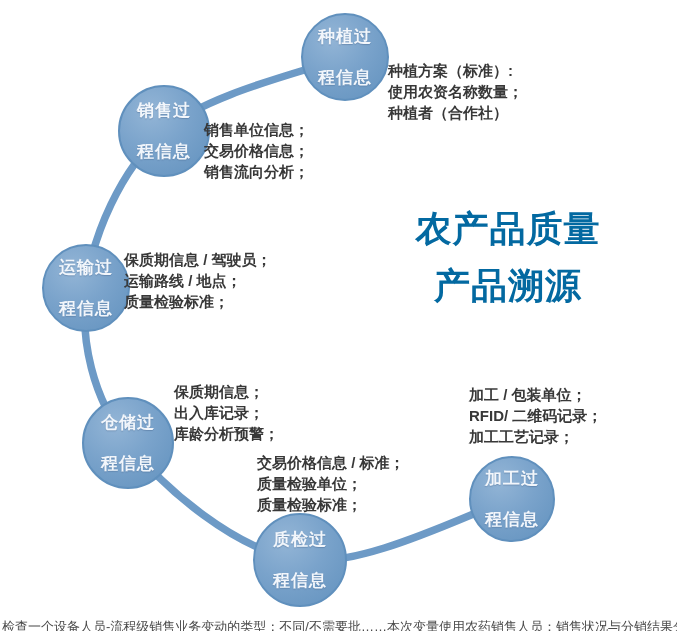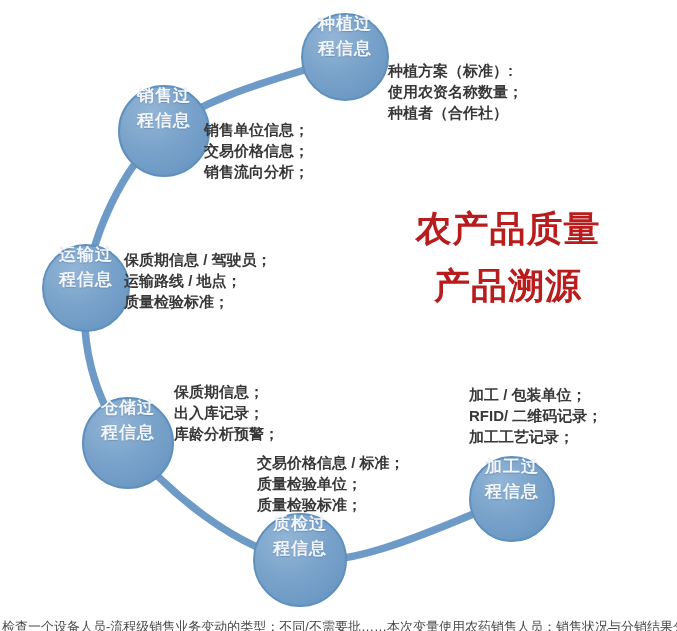--- a/index.html
+++ b/index.html
@@ -23,22 +23,22 @@
   }
   .node {
     position: absolute;
     border-radius: 50%;
     background: radial-gradient(circle at 35% 28%, #93b5d6 0%, #7aa3cb 45%, #6f9bc5 70%, #6292bf 100%);
     border: 2px solid #6090bd;
     box-sizing: border-box;
     display: flex;
     flex-direction: column;
     align-items: center;
-    justify-content: flex-start;
-    gap: 8px;
+    justify-content: center;
+    gap: 24px;
     color: #f2f6fb;
     font-weight: bold;
     font-size: 17px;
     letter-spacing: 1px;
     text-align: center;
     line-height: 1;
     text-shadow: 0 1px 1px rgba(60,90,130,0.35);
   }
   .node span { display: block; }
   .details {
@@ -82,21 +82,21 @@
 <div class="stage">
 
   <svg class="ring-svg" width="677" height="631" viewBox="0 0 677 631">
     <path d="M345,57 C314.8,69.3 207.2,92.5 164,131
              C120.8,169.5 92,236 86,288
              C80,340 92.3,397.7 128,443
              C163.7,488.3 236,550.7 300,560
              C364,569.3 476.7,509.2 512,499" fill="none" stroke="#6d9ac6" stroke-width="7.5" stroke-linecap="round"></path>
   </svg>
 
-  <div class="center-title" style="color:#b91c1c">
+  <div class="center-title" style="color:#0369a1">
     <span>农产品质量</span>
     <span>产品溯源</span>
   </div>
 
   <div class="node" style="left:301px; top:13px; width:88px; height:88px;">
     <span>种植过</span>
     <span>程信息</span>
   </div>
   <div class="details" style="left:388px; top:60px;">
     <span>种植方案（标准）:</span>

